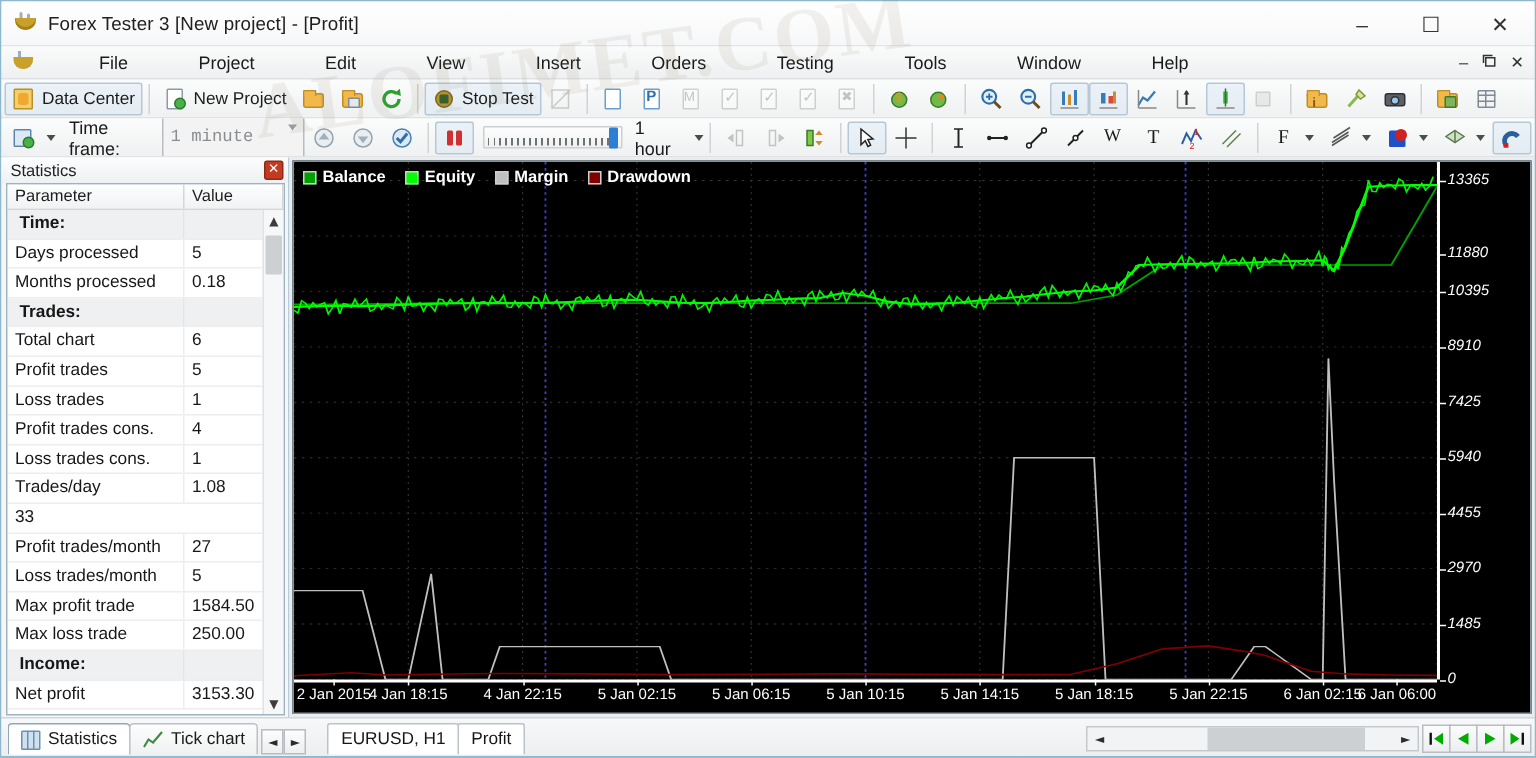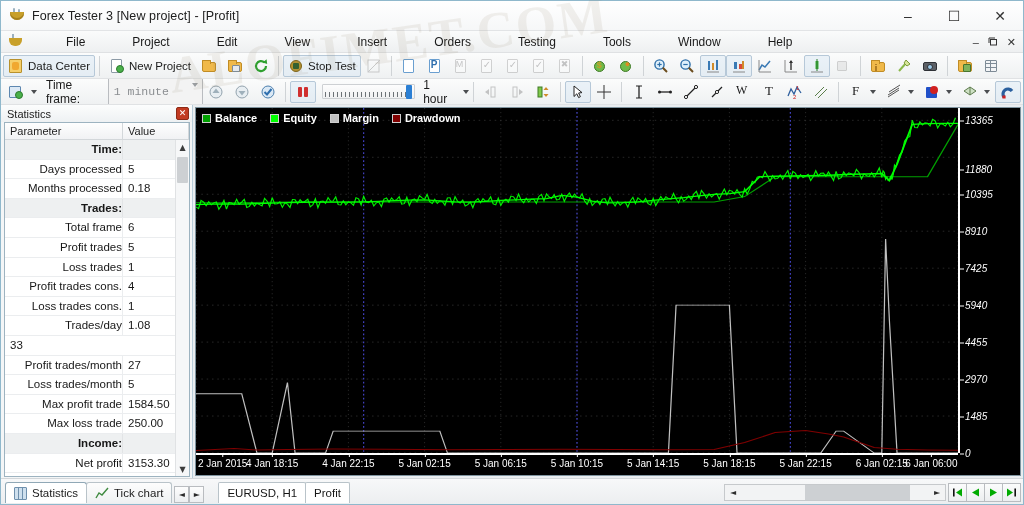--- a/index.html
+++ b/index.html
@@ -185,21 +185,20 @@
     border-right: 1px solid #d3d7da;
   }
   .th-param { width: 118px; }
   .th-value { flex: 1; }
   .rows { flex: 1 1 auto; overflow: hidden; }
   .row { display: flex; height: 19.6px; border-bottom: 1px solid #ebedef; }
   .row .p {
     width: 118px; padding-left: 5px; font-size: 11.5px; color: #171717;
     line-height: 19px; border-right: 1px solid #ebedef; white-space: nowrap;
     overflow: hidden;
-    text-align: right;
   }
   .row .v { flex: 1; padding-left: 5px; font-size: 11.5px; color: #171717; line-height: 19px; }
   .row.group { background: #eef0f1; }
   .row.group .p { font-weight: bold; padding-left: 8px; border-right-color: #e2e4e6; }
   .row.group .v { background: #eef0f1; }
   .vscroll {
     position: absolute; right: 0; top: 17px; bottom: 0; width: 14px;
     background: #f6f7f8; border-left: 1px solid #e0e2e4;
     display: flex; flex-direction: column; align-items: center;
   }
@@ -798,21 +797,21 @@
             </div>
             <div class="row">
               <div class="p">Months processed</div>
               <div class="v">0.18</div>
             </div>
             <div class="row group">
               <div class="p">Trades:</div>
               <div class="v"></div>
             </div>
             <div class="row">
-              <div class="p">Total frame</div>
+              <div class="p">Total chart</div>
               <div class="v">6</div>
             </div>
             <div class="row">
               <div class="p">Profit trades</div>
               <div class="v">5</div>
             </div>
             <div class="row">
               <div class="p">Loss trades</div>
               <div class="v">1</div>
             </div>

